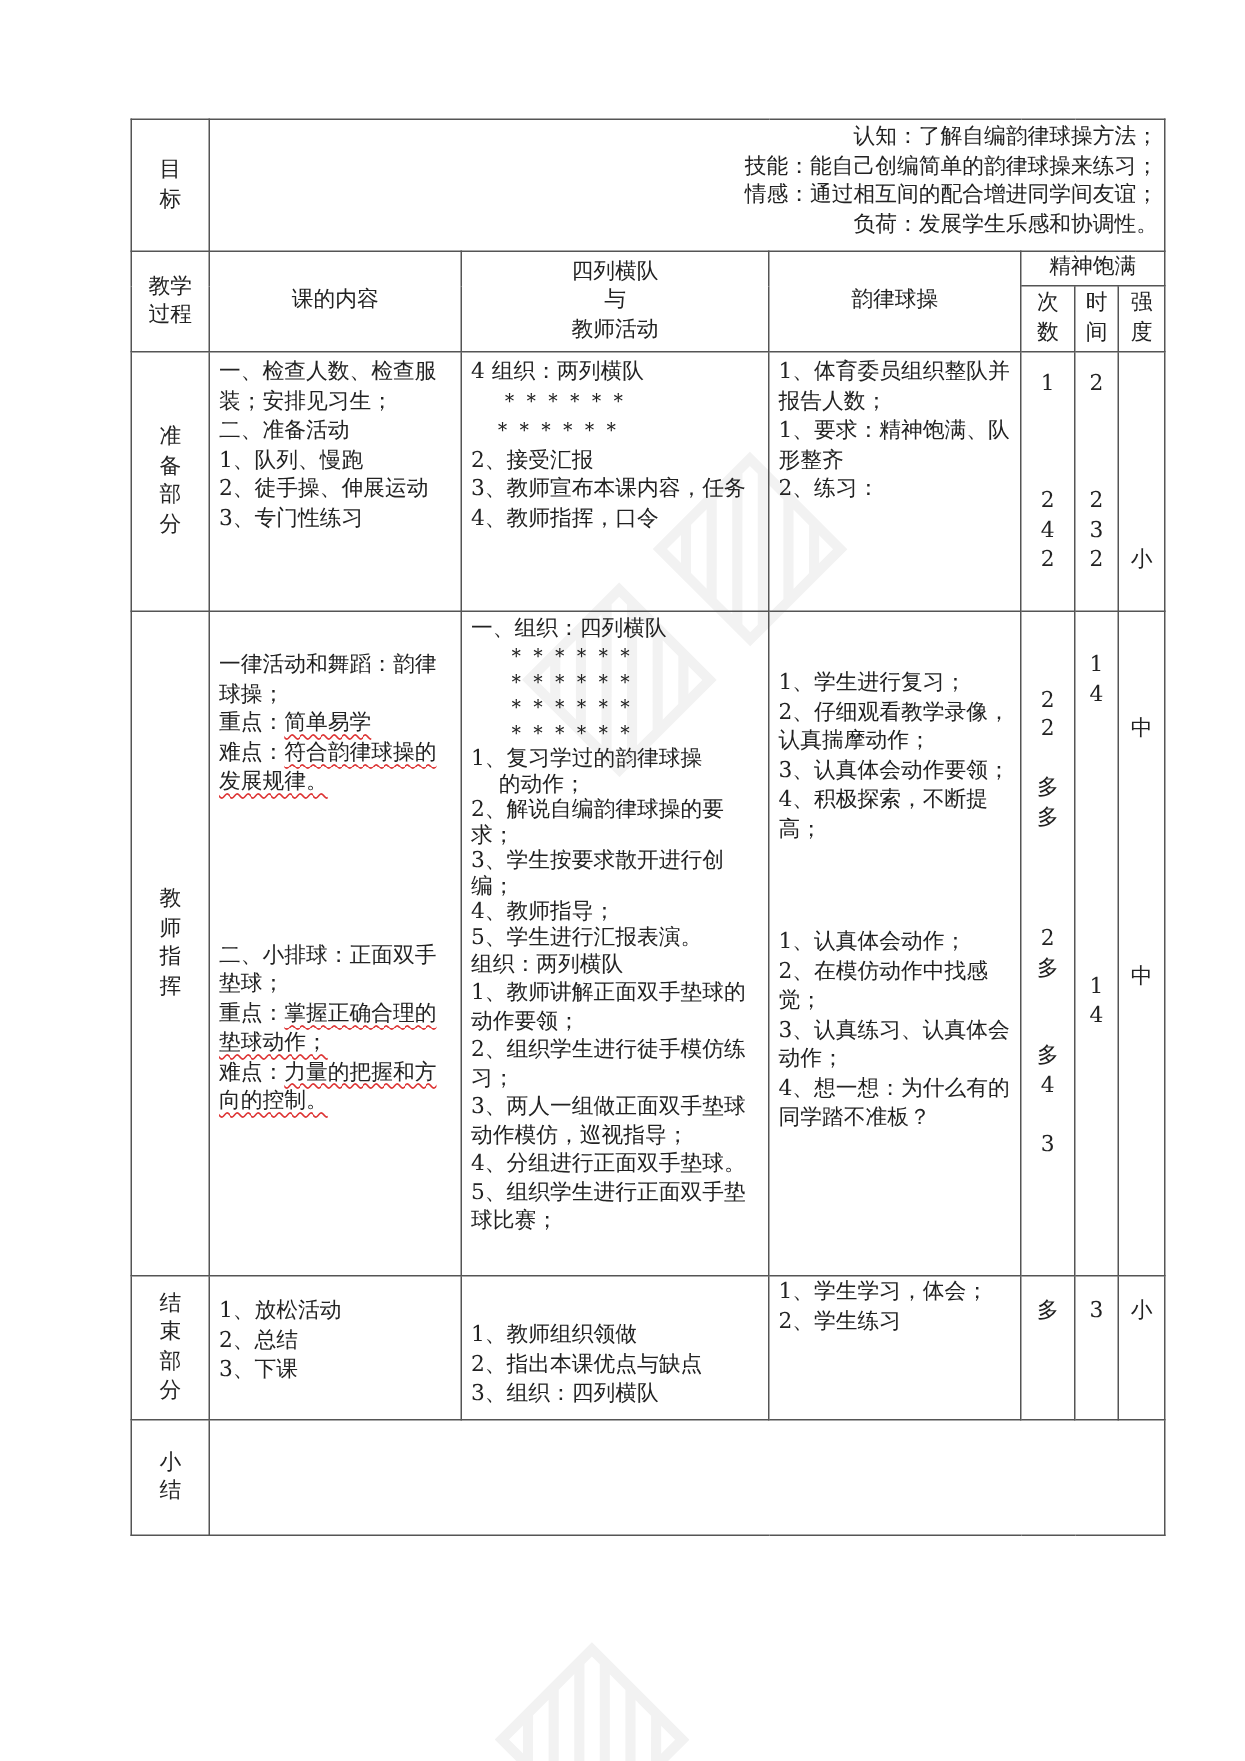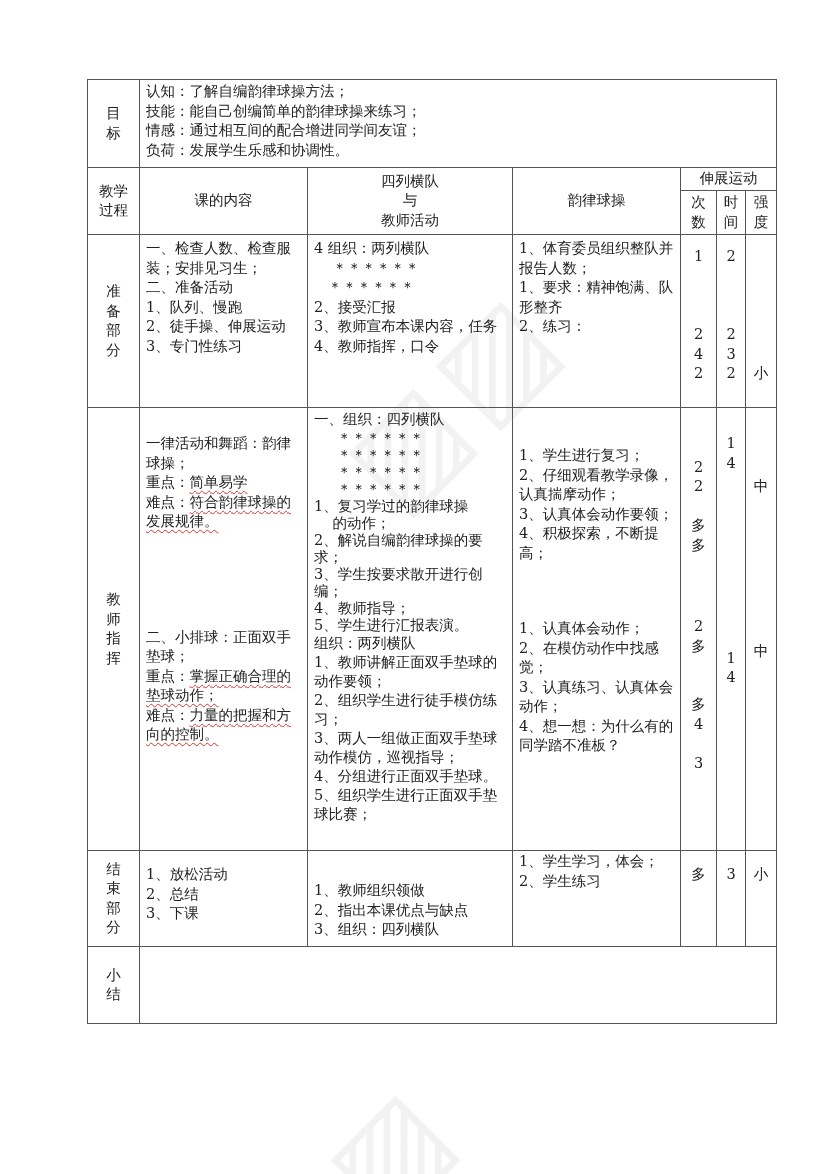--- a/index.html
+++ b/index.html
@@ -34,40 +34,40 @@
       <col style="width:36px">
       <col style="width:29px">
       <col style="width:31px">
   </colgroup>
 
   <tbody>
       <tr style="height:88px">
     <td class="cap">
       <div class="vert">目标</div>
     </td>
-    <td colspan="6" style="padding-top:2px;">
+    <td colspan="6" style="padding-top:2px;text-align:right;">
       <div class="txt">认知：了解自编韵律球操方法；</div>
       <div class="txt">技能：能自己创编简单的韵律球操来练习；</div>
       <div class="txt">情感：通过相互间的配合增进同学间友谊；</div>
       <div class="txt">负荷：发展学生乐感和协调性。</div>
     </td>
   </tr>
 
   <tr style="height:23px">
     <td rowspan="2" class="cap">
       <div style="width:2em;margin:0 auto;">教学过程</div>
     </td>
     <td rowspan="2" class="cap">课的内容</td>
     <td rowspan="2" class="cap">
       <div>四列横队</div>
       <div>与</div>
       <div>教师活动</div>
     </td>
     <td rowspan="2" class="cap">韵律球操</td>
-    <td colspan="3" class="cap">伸展运动</td>
+    <td colspan="3" class="cap">精神饱满</td>
   </tr>
   <tr style="height:44px">
     <td class="cap">
           <div class="vert">次数</div>
         </td>
     <td class="cap">
           <div class="vert">时间</div>
         </td>
     <td class="cap">
           <div class="vert">强度</div>

